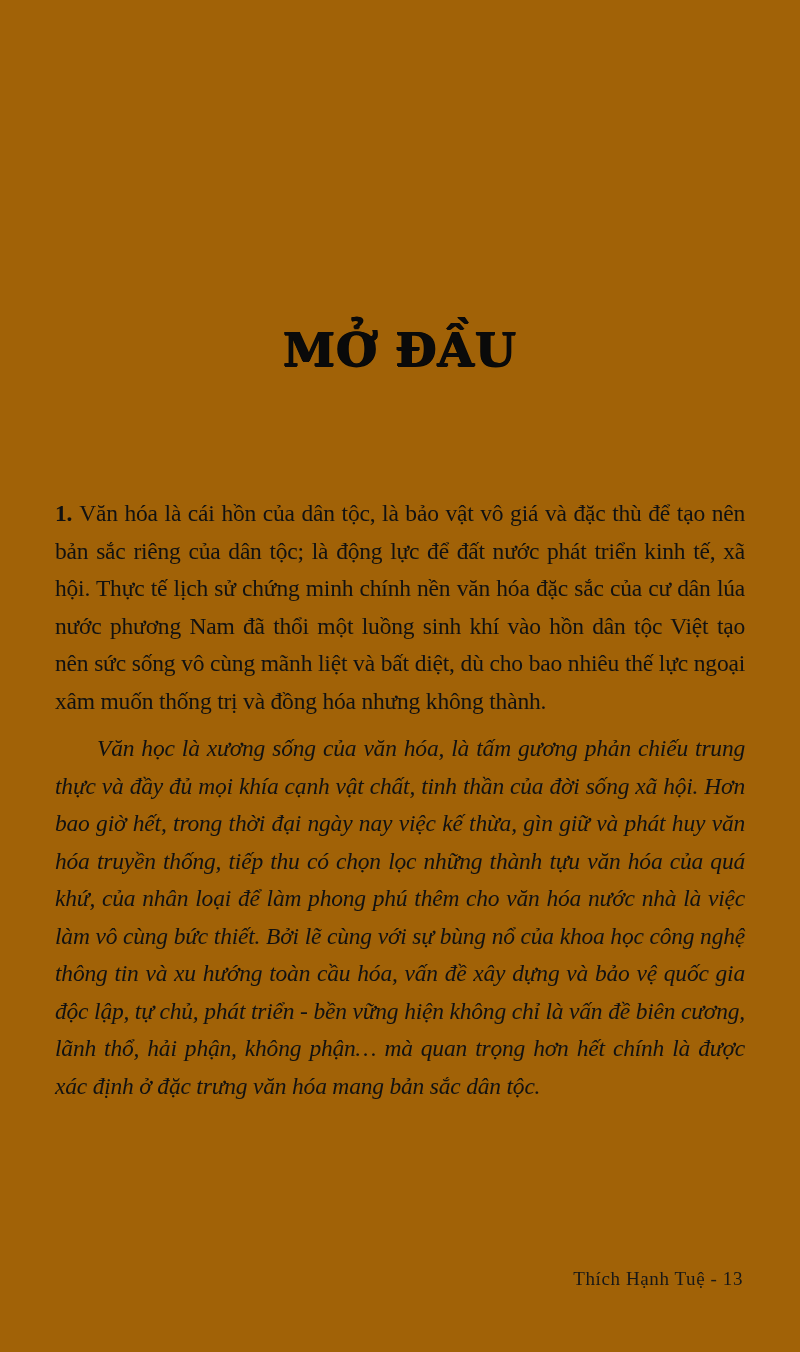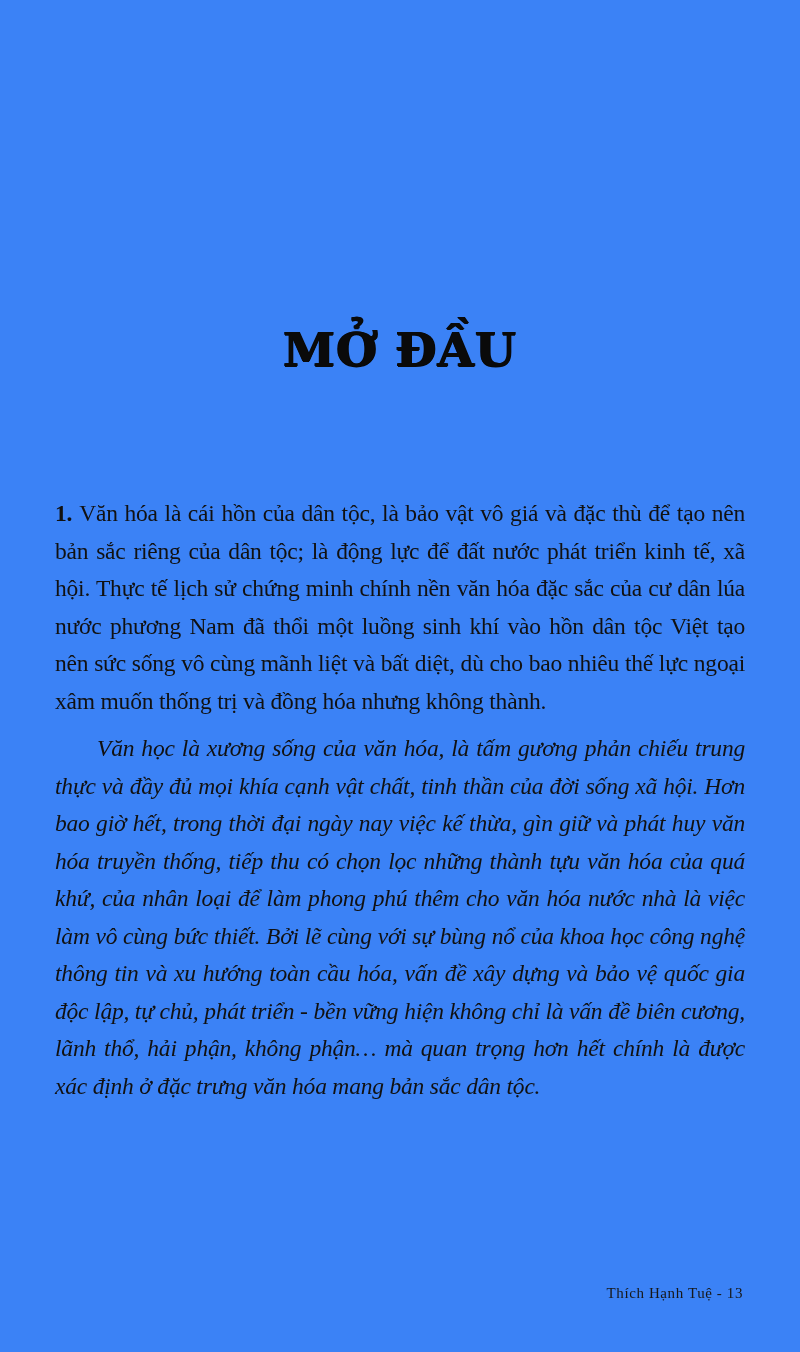--- a/index.html
+++ b/index.html
@@ -4,21 +4,21 @@
 <style>
   html, body {
     margin: 0;
     padding: 0;
     background: #ffffff;
   }
   .page {
     position: relative;
     width: 800px;
     height: 1352px;
-    background: #3b82f6;
+    background: #a16207;
     color: #0d0d0d;
     overflow: hidden;
     font-family: "Liberation Serif", serif;
   }
   .chapter-title {
     margin: 0;
     padding-top: 322px;
     text-align: center;
     font-family: "DejaVu Serif", serif;
     font-weight: bold;
@@ -43,23 +43,23 @@
     font-weight: bold;
     margin-right: 7px;
   }
   .indent {
     text-indent: 42px;
     font-style: italic;
   }
   .footer {
     position: absolute;
     right: 57px;
-    bottom: 50px;
+    bottom: 62px;
     font-family: "Liberation Serif", serif;
-    font-size: 15px;
+    font-size: 19px;
     letter-spacing: 0.6px;
     color: #171717;
   }
 </style>
 </head>
 <body>
 
 <div class="page">
 
   <h1 class="chapter-title">MỞ ĐẦU</h1>

